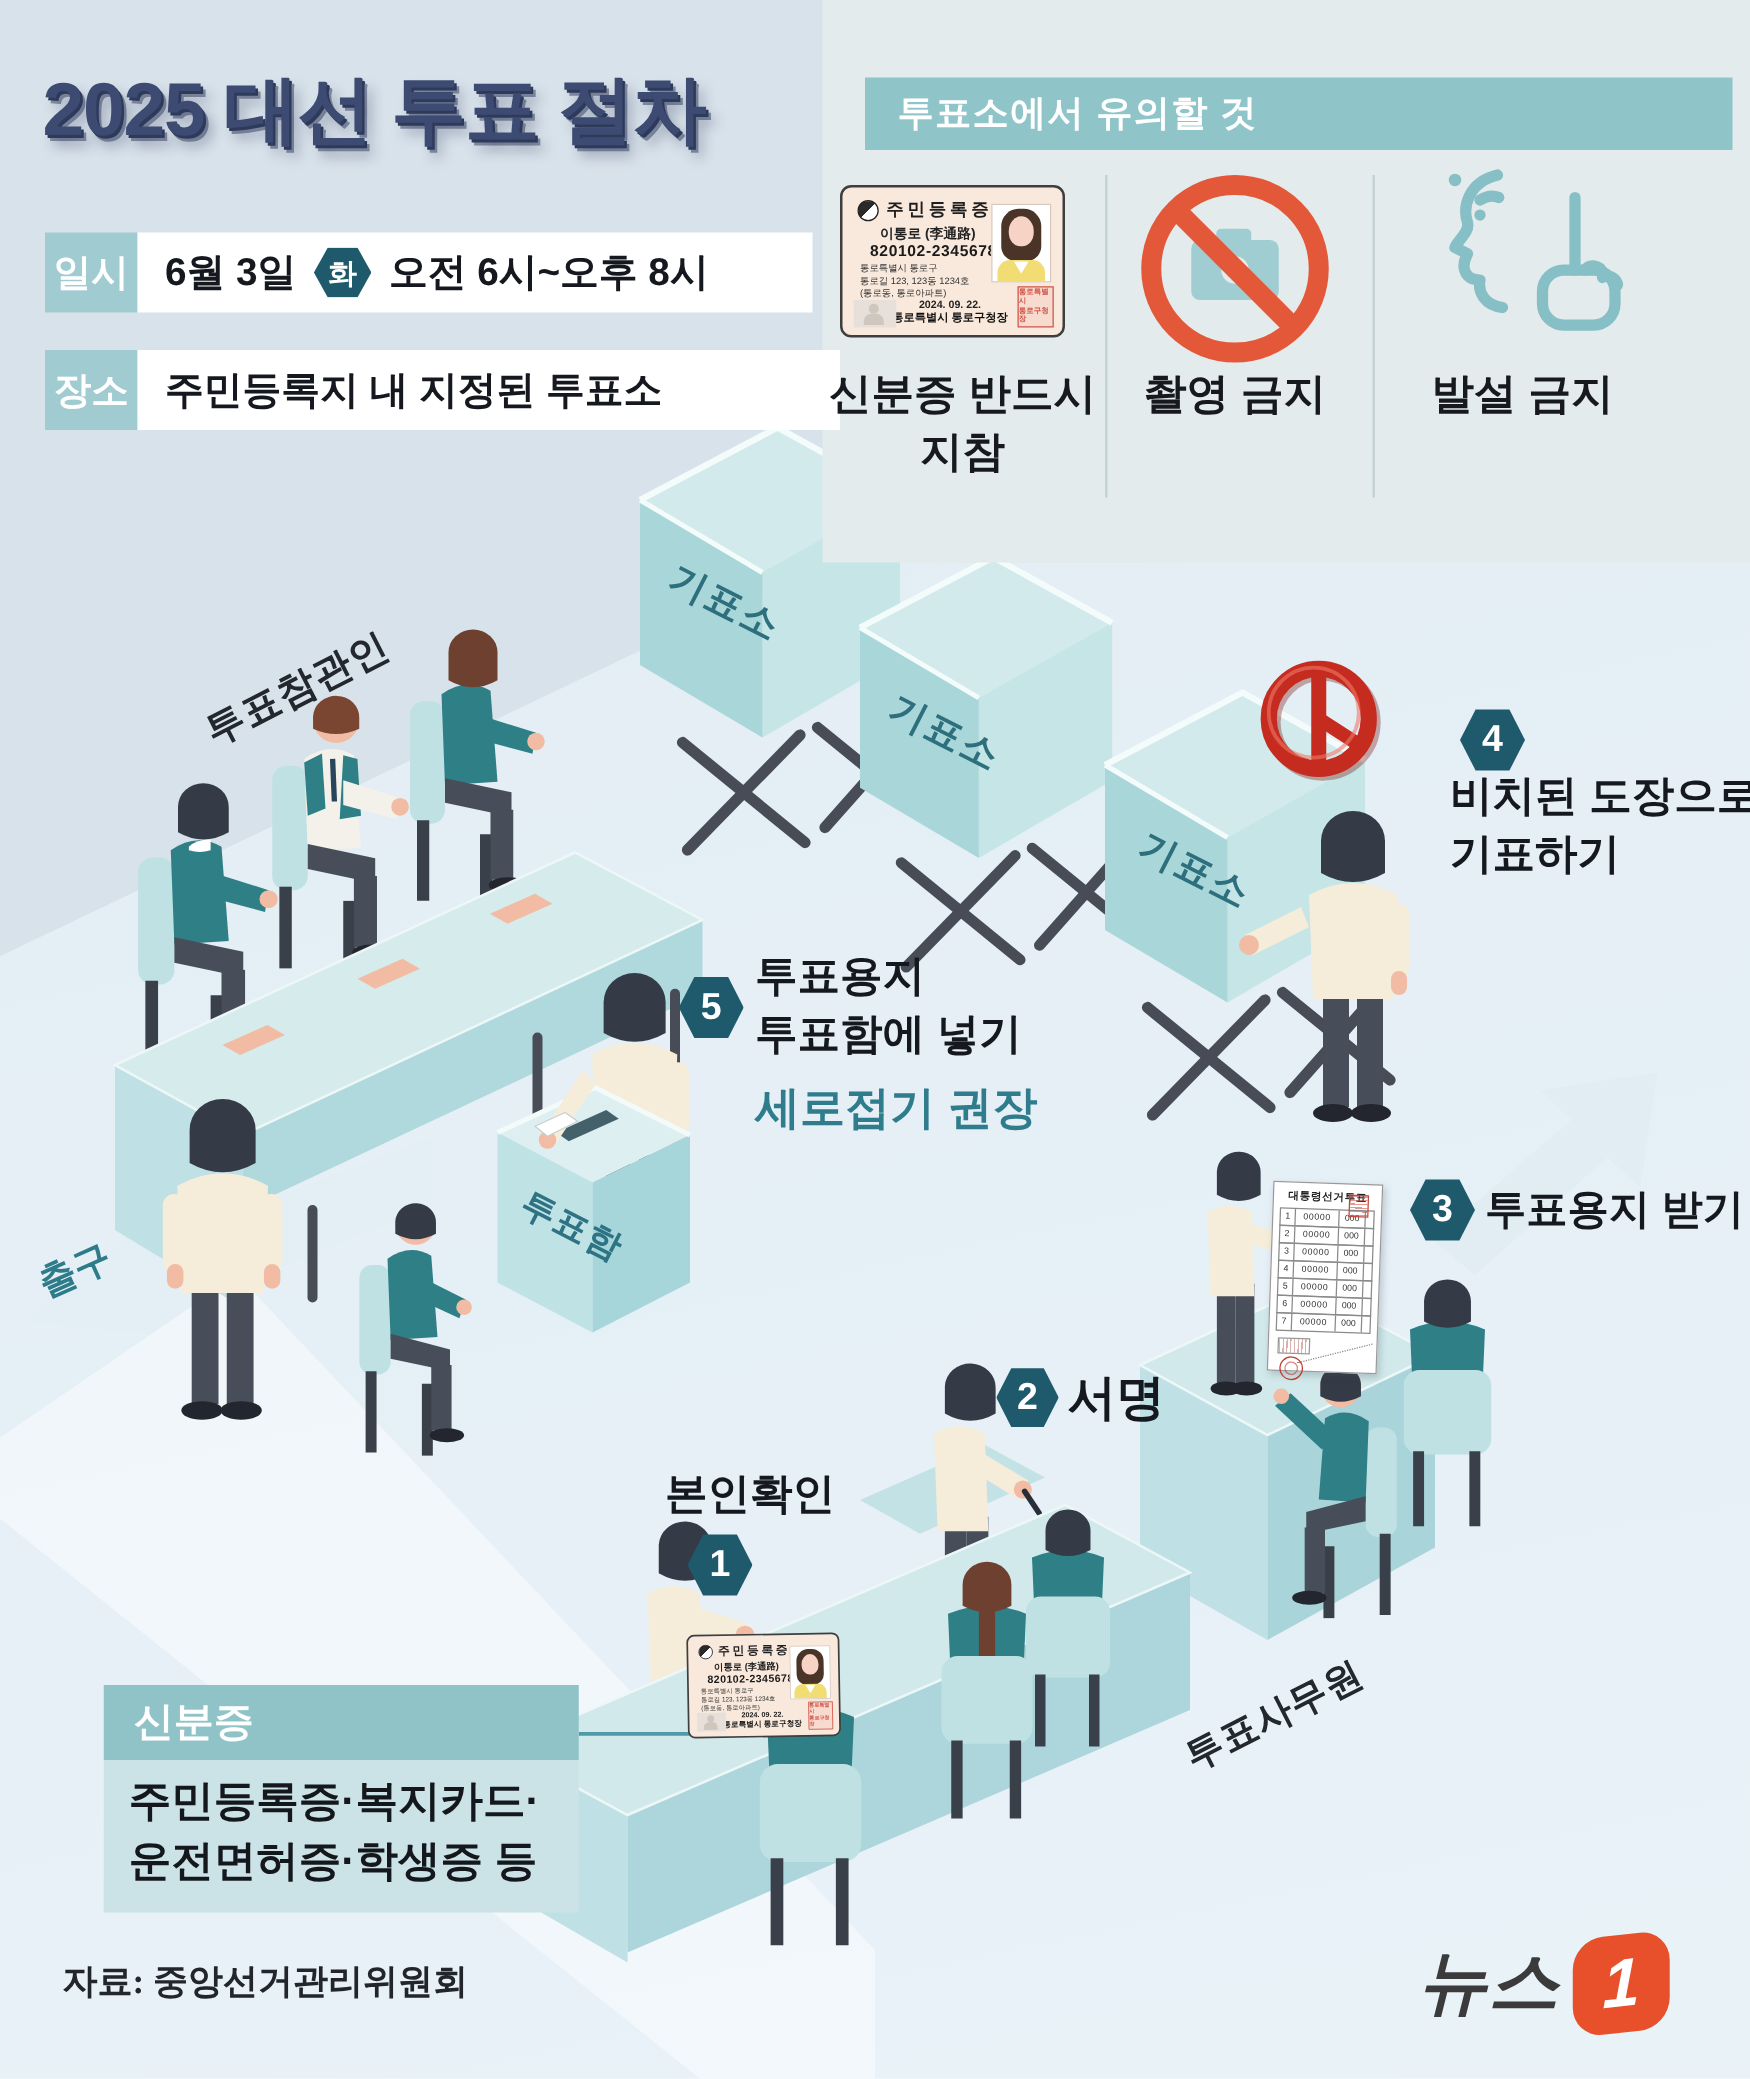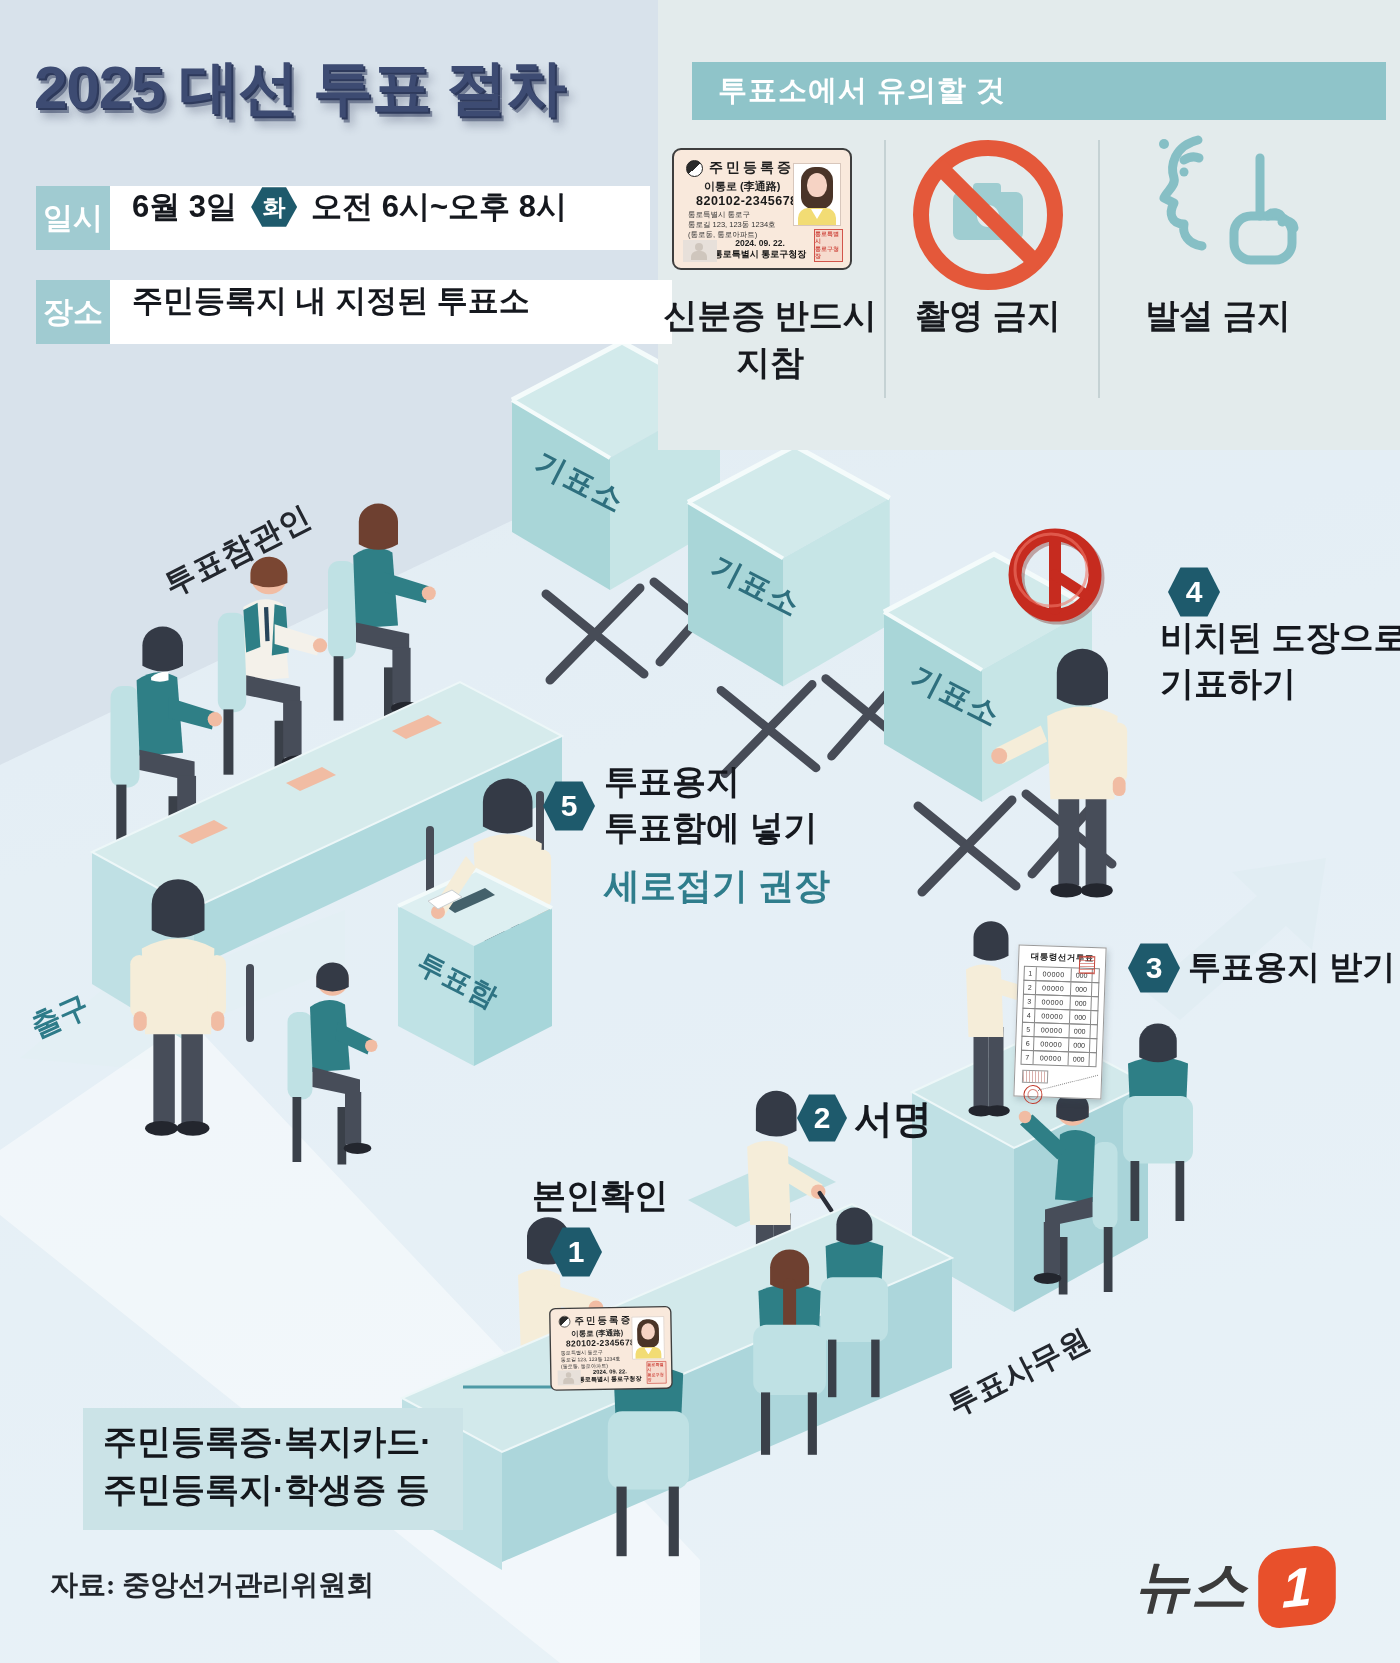--- a/index.html
+++ b/index.html
@@ -5,21 +5,21 @@
   html,body{margin:0;padding:0;}
   body{width:1400px;height:1663px;font-family:"Liberation Sans","DejaVu Sans",sans-serif;overflow:hidden;}
   #canvas{position:relative;width:1400px;height:1663px;background:linear-gradient(168deg,#D7E2EB 0%,#DFEAF2 45%,#E8F2F7 100%);overflow:hidden;}
   .abs{position:absolute;}
   svg{display:block;}
   
   .page-title{left:34px;top:48px;font-size:60px;font-weight:900;letter-spacing:-1px;color:#3D4B72;
     text-shadow:2px 2px 0 #2E3A5C,4px 5px 0 rgba(46,58,92,.5),7px 9px 10px rgba(40,50,80,.35);}
   .info-row{display:flex;align-items:stretch;height:64px;}
   .info-label{width:74px;background:#A0CBD1;color:#FFFFFF;font-size:30px;font-weight:600;display:flex;align-items:center;justify-content:center;}
-  .info-value{background:#FFFFFF;display:flex;gap:14px;padding:0 22px;font-size:31px;font-weight:800;color:#15181E;}
+  .info-value{background:#FFFFFF;display:flex;align-items:center;gap:14px;padding:0 22px;font-size:31px;font-weight:800;color:#15181E;}
   .hex{display:flex;align-items:center;justify-content:center;background:#1E5A6C;color:#FFFFFF;font-weight:800;
     clip-path:polygon(0 50%,24% 3%,76% 3%,100% 50%,76% 97%,24% 97%);}
   .hex-day{width:46px;height:42px;font-size:23px;flex:0 0 auto;}
   .step-hex{width:52px;height:52px;font-size:30px;}
   
   .notice-panel{left:658px;top:0;width:742px;height:450px;background:#E3EBEC;}
   .notice-header{left:692px;top:62px;width:694px;height:58px;background:#8FC4C9;color:#FFFFFF;font-size:29px;font-weight:600;
     display:flex;align-items:center;padding-left:26px;box-sizing:border-box;letter-spacing:1px;}
   .notice-divider{width:2px;background:#C5D2D4;top:140px;height:258px;}
   .notice-label{font-size:34px;font-weight:800;color:#17191E;text-align:center;line-height:47px;width:240px;}
@@ -568,23 +568,24 @@
           <div class="ph-collar"></div>
       </div>
       <div class="idc-stamp">
         <span>통로특별시</span>
           <span>통로구청장</span>
       </div>
       <div class="idc-wm"></div>
     </div>
   </div>
 
+  <div class="abs idnote-header" style="z-index:3;">신분증</div>
   <div class="abs idnote-body" style="z-index:3;">
     <div>주민등록증·복지카드·</div>
-      <div>주민등록지·학생증 등</div>
+      <div>운전면허증·학생증 등</div>
   </div>
 
   <div class="abs source" style="z-index:3;font-family:Liberation Serif, serif;">자료: 중앙선거관리위원회</div>
   <div class="abs logo" style="z-index:3;">
     <span class="logo-text">뉴스</span>
     <span class="logo-one">1</span>
   </div>
 
 </div>
 

